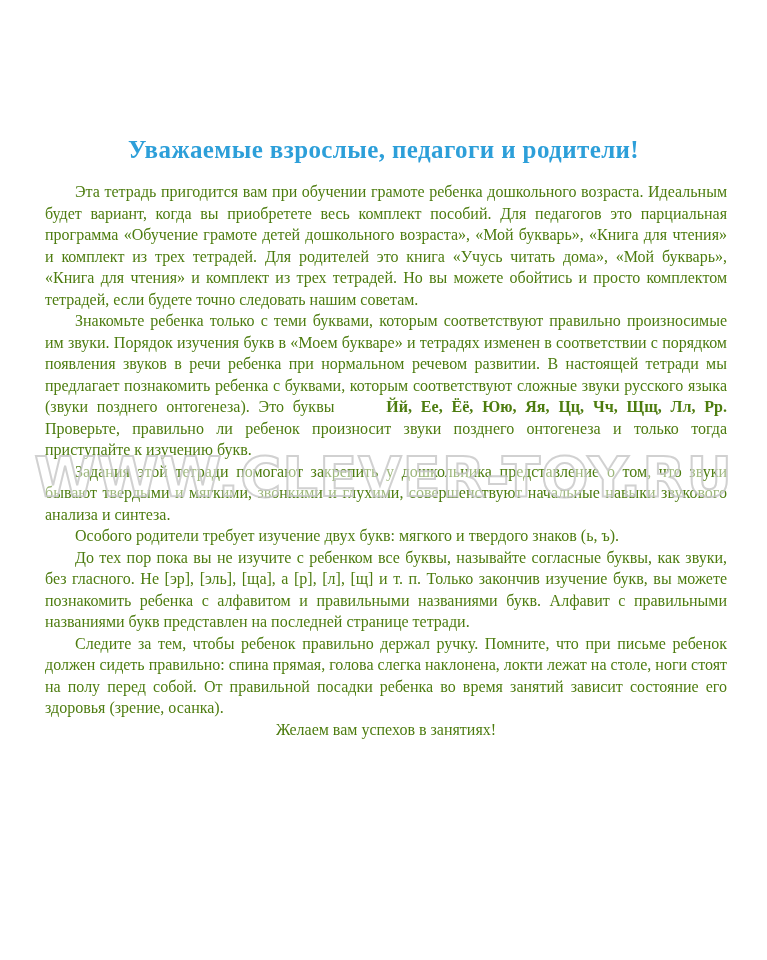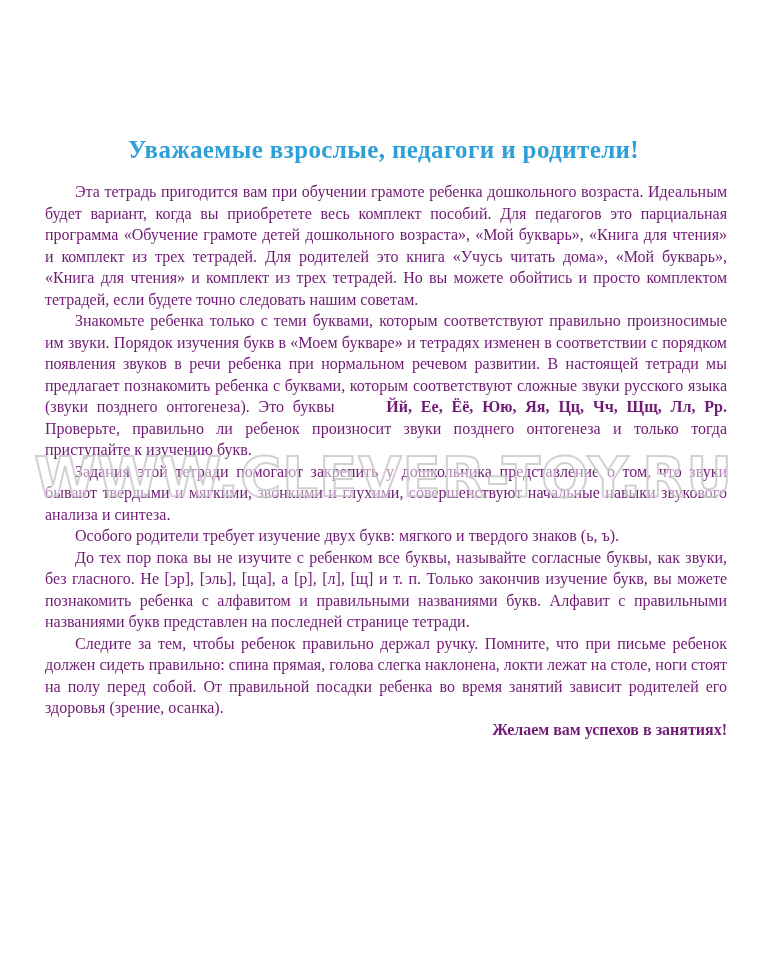--- a/index.html
+++ b/index.html
@@ -25,36 +25,36 @@
     letter-spacing: 0.4px;
   }
 
   .body-text {
     position: absolute;
     top: 181px;
     left: 45px;
     width: 682px;
     font-size: 16px;
     line-height: 21.5px;
-    color: #701a75;
+    color: #4d7c0f;
     text-align: justify;
     z-index: 1;
   }
 
   .body-text p {
     margin: 0;
     text-indent: 30px;
   }
 
   .seg-bold { font-weight: bold; margin-left: 43px; }
 
   .closing {
     margin-top: 16px;
-    text-align: right;
-    font-weight: bold;
+    text-align: center;
+    font-weight: normal;
     text-indent: 0 !important;
   }
 
   .watermark {
     position: absolute;
     top: 444px;
     left: 0;
     width: 767px;
     text-align: center;
     font-family: "DejaVu Sans", sans-serif;
@@ -83,19 +83,19 @@
 
     <p><span>Знакомьте ребенка только с теми буквами, которым соответствуют правильно произносимые им звуки. Порядок изучения букв в «Моем букваре» и тетрадях изменен в соответствии с порядком появления звуков в речи ребенка при нормальном речевом развитии. В настоящей тетради мы предлагает познакомить ребенка с буквами, которым соответствуют сложные звуки русского языка (звуки позднего онтогенеза). Это буквы </span><span class="seg-bold">Йй, Ее, Ёё, Юю, Яя, Цц, Чч, Щщ, Лл, Рр.</span><span> Проверьте, правильно ли ребенок произносит звуки позднего онтогенеза и только тогда приступайте к изучению букв.</span></p>
 
     <p><span>Задания этой тетради помогают закрепить у дошкольника представление о том, что звуки бывают твердыми и мягкими, звонкими и глухими, совершенствуют начальные навыки звукового анализа и синтеза.</span><span class="seg-bold"></span><span></span></p>
 
     <p><span>Особого родители требует изучение двух букв: мягкого и твердого знаков (ь, ъ).</span><span class="seg-bold"></span><span></span></p>
 
     <p><span>До тех пор пока вы не изучите с ребенком все буквы, называйте согласные буквы, как звуки, без гласного. Не [эр], [эль], [ща], а [р], [л], [щ] и т. п. Только закончив изучение букв, вы можете познакомить ребенка с алфавитом и правильными названиями букв. Алфавит с правильными названиями букв представлен на последней странице тетради.</span><span class="seg-bold"></span><span></span></p>
 
 
-    <p><span>Следите за тем, чтобы ребенок правильно держал ручку. Помните, что при письме ребенок должен сидеть правильно: спина прямая, голова слегка наклонена, локти лежат на столе, ноги стоят на полу перед собой. От правильной посадки ребенка во время занятий зависит родителей его здоровья (зрение, осанка).</span><span class="seg-bold"></span><span></span></p>
+    <p><span>Следите за тем, чтобы ребенок правильно держал ручку. Помните, что при письме ребенок должен сидеть правильно: спина прямая, голова слегка наклонена, локти лежат на столе, ноги стоят на полу перед собой. От правильной посадки ребенка во время занятий зависит состояние его здоровья (зрение, осанка).</span><span class="seg-bold"></span><span></span></p>
 
     <p class="closing">Желаем вам успехов в занятиях!</p>
 
   </div>
 
 </div>
 
 </body></html>

